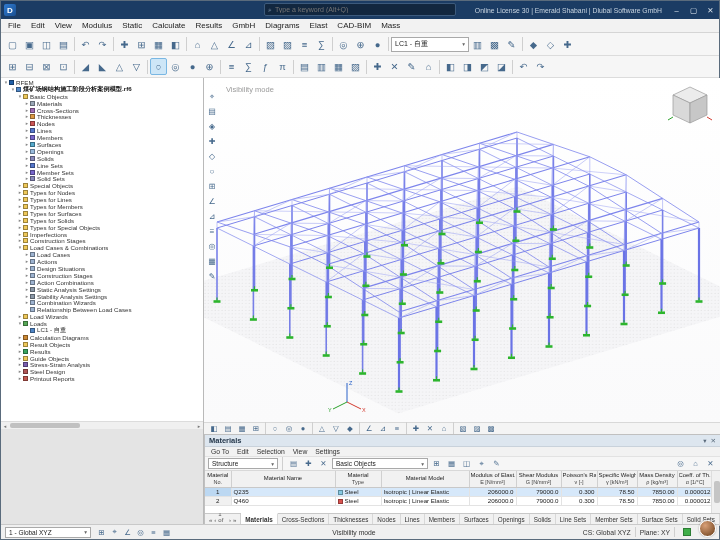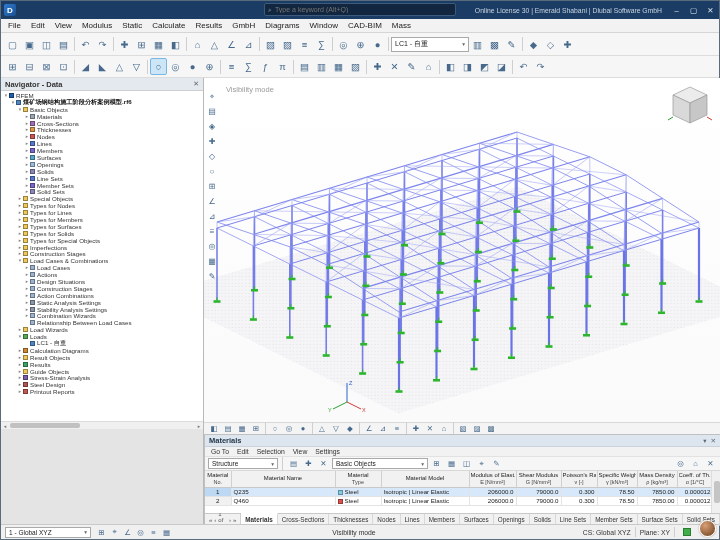--- a/index.html
+++ b/index.html
@@ -138,21 +138,21 @@
   <div class="menubar" id="menu-items">
       <div class="menu-item">File</div>
       <div class="menu-item">Edit</div>
       <div class="menu-item">View</div>
       <div class="menu-item">Modulus</div>
       <div class="menu-item">Static</div>
       <div class="menu-item">Calculate</div>
       <div class="menu-item">Results</div>
       <div class="menu-item">GmbH</div>
       <div class="menu-item">Diagrams</div>
-      <div class="menu-item">Window</div>
+      <div class="menu-item">Elast</div>
       <div class="menu-item">CAD-BIM</div>
       <div class="menu-item">Mass</div>
     </div>
 
   <div class="toolbar" id="toolbar1">
       <div class="tbicon">▢</div>
       <div class="tbicon">▣</div>
       <div class="tbicon">◫</div>
       <div class="tbicon">▤</div>
       <div class="tbsep"></div>
@@ -224,24 +224,20 @@
       <div class="tbicon">◧</div>
       <div class="tbicon">◨</div>
       <div class="tbicon">◩</div>
       <div class="tbicon">◪</div>
       <div class="tbsep"></div>
       <div class="tbicon">↶</div>
       <div class="tbicon">↷</div>
     </div>
 
   <div class="navigator">
-    <div class="nav-header">
-      <span>Navigator - Data</span>
-      <span class="x">✕</span>
-    </div>
     <div class="tree" id="tree">
         <div class="tree-row" style="padding-left: 2px;">
           <span class="tw">▾</span>
           <span class="ti" style="background: rgb(31, 95, 168);"></span>
           <span class="tl">RFEM</span>
         </div>
         <div class="tree-row bold" style="padding-left: 9px;">
           <span class="tw">▾</span>
           <span class="ti" style="background: rgb(79, 134, 198);"></span>
           <span class="tl">煤矿场钢结构施工阶段分析案例模型.rf6</span>

